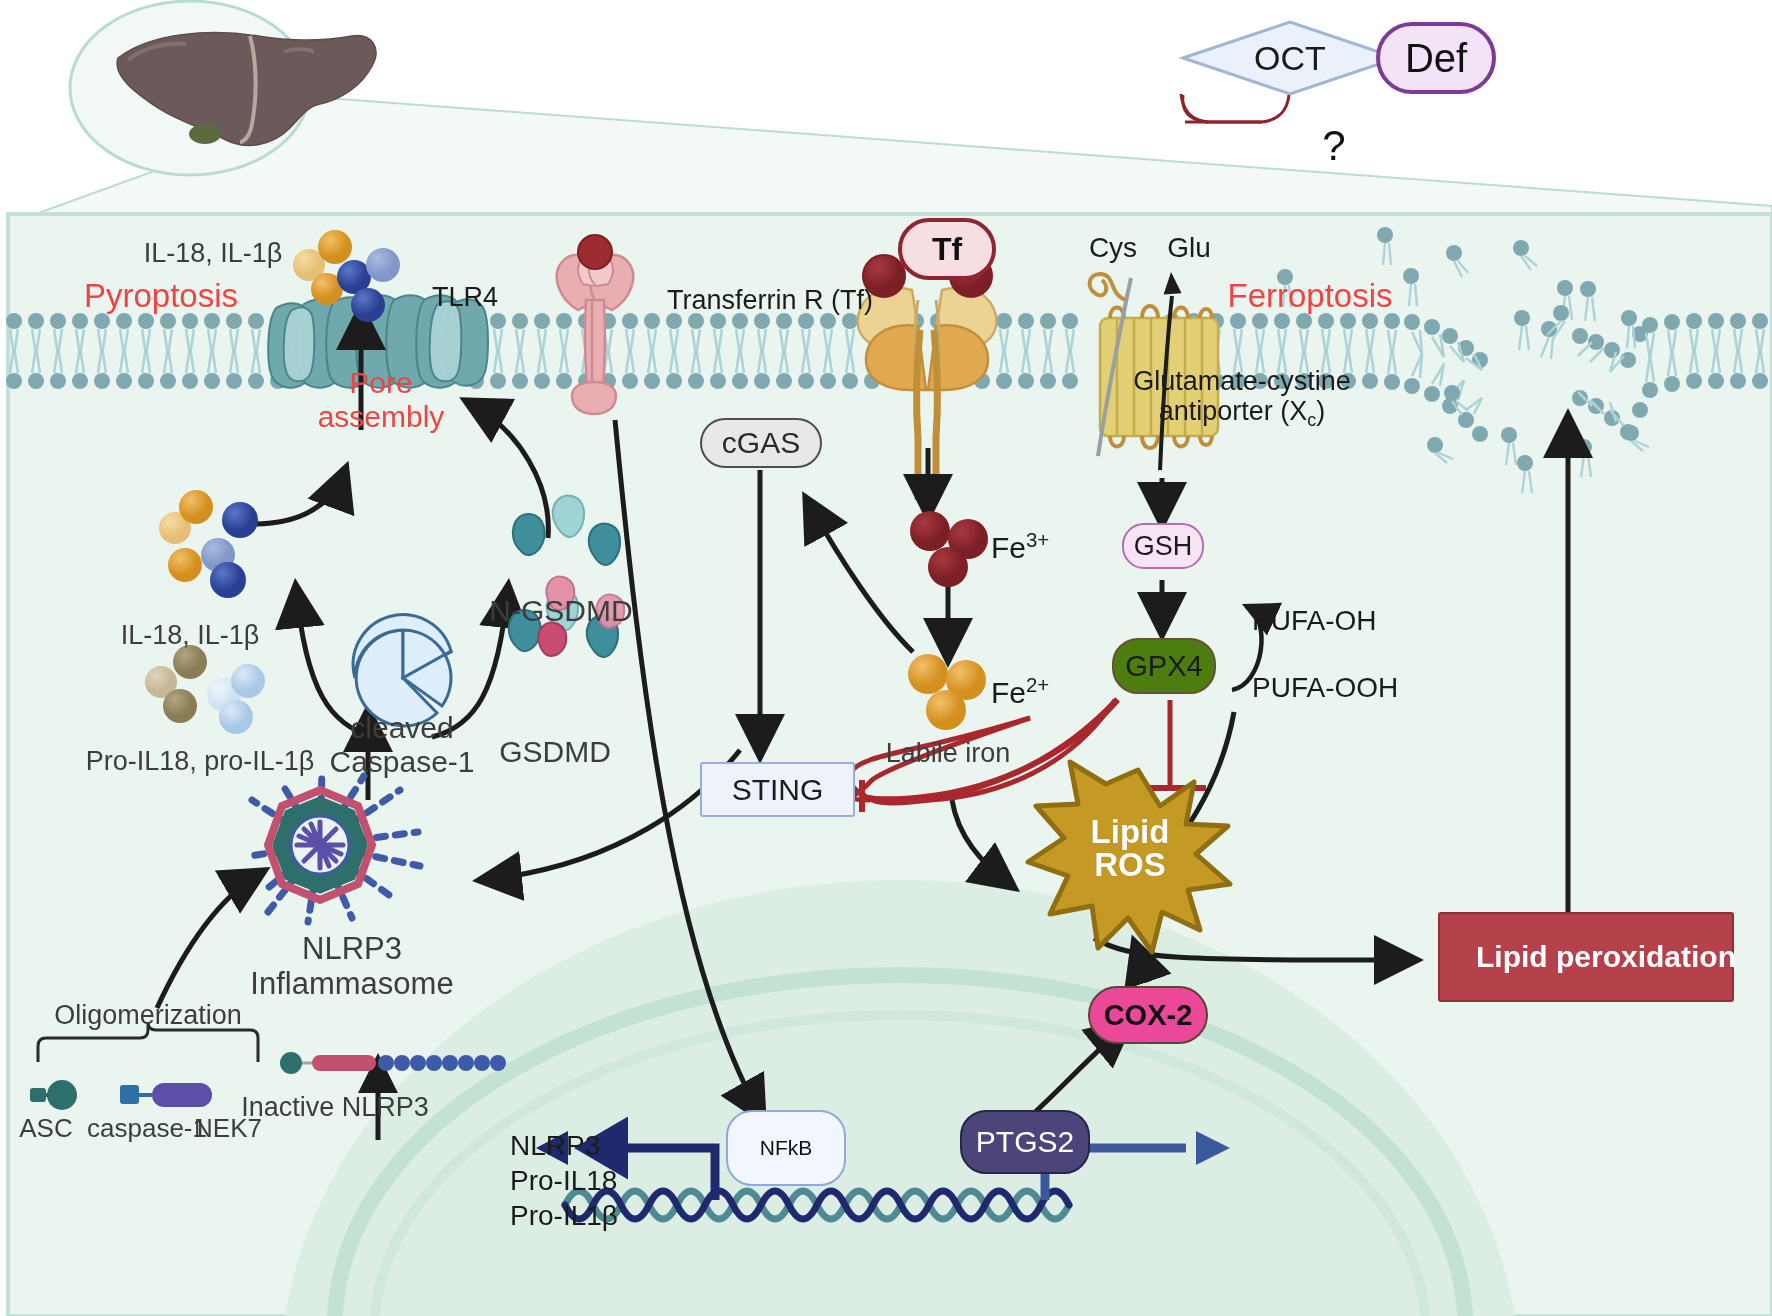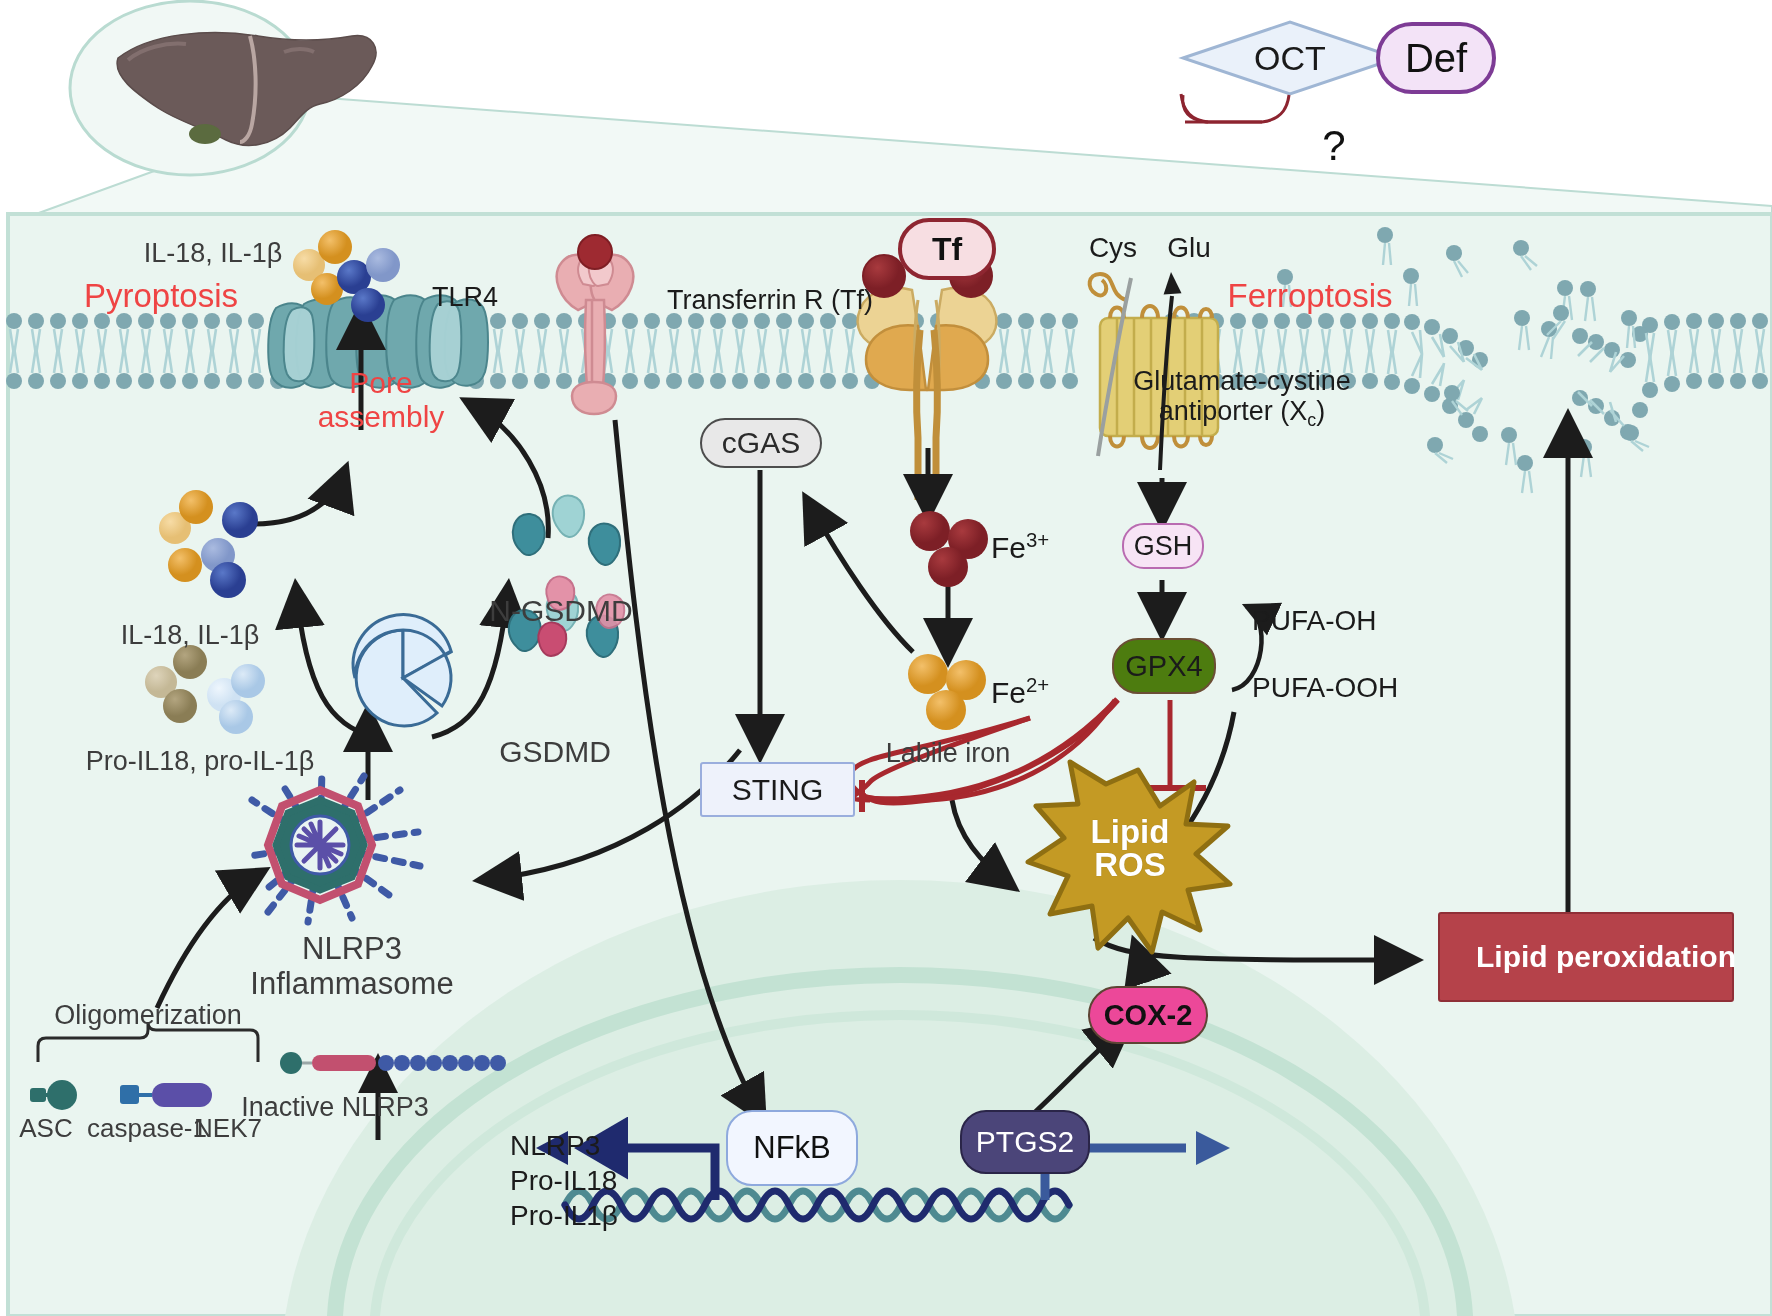--- a/index.html
+++ b/index.html
@@ -701,20 +701,24 @@
     </div>
   </div>
 
   <div class="lbl ctr" style="left:213px;top:238px;font-size:27px;">IL-18, IL-1β</div>
   <div class="lbl ctr bold" style="left:381px;top:366px;font-size:30px;text-align:center;">
     <div>Pore</div>
     <div>assembly</div>
   </div>
   <div class="lbl ctr" style="left:190px;top:620px;font-size:27px;">IL-18, IL-1β</div>
   <div class="lbl ctr" style="left:200px;top:746px;font-size:27px;">Pro-IL18, pro-IL-1β</div>
+  <div class="lbl ctr" style="left:402px;top:711px;font-size:30px;text-align:center;">
+    <div>cleaved</div>
+    <div>Caspase-1</div>
+  </div>
   <div class="lbl ctr" style="left:561px;top:594px;font-size:30px;">N-GSDMD</div>
   <div class="lbl ctr" style="left:555px;top:735px;font-size:30px;">GSDMD</div>
   <div class="lbl ctr" style="left:352px;top:932px;font-size:31px;text-align:center;">
     <div>NLRP3</div>
     <div>Inflammasome</div>
   </div>
   <div class="lbl ctr" style="left:148px;top:1000px;font-size:27px;">Oligomerization</div>
   <div class="lbl ctr" style="left:46px;top:1114px;font-size:26px;">ASC</div>
   <div class="lbl ctr" style="left:147px;top:1114px;font-size:26px;">caspase-1</div>
   <div class="lbl ctr" style="left:228px;top:1114px;font-size:26px;">NEK7</div>
@@ -751,20 +755,20 @@
   </div>
   <div class="node n-lipidperox" style="left:1438px;top:912px;width:296px;height:90px;font-size:30px;padding-left:40px;">
     <span>Lipid peroxidation</span>
   </div>
 
   <div class="lbl" style="left:510px;top:1128px;font-size:28px;color:#1b1b1b;line-height:1.25;">
     <div>NLRP3</div>
     <div>Pro-IL18</div>
     <div>Pro-IL1β</div>
   </div>
-  <div class="node n-nfkb" style="left:726px;top:1110px;width:132px;height:76px;font-size:31px;">
+  <div class="node n-nfkb" style="left:726px;top:1110px;width:120px;height:76px;font-size:21px;">
     <span>NFkB</span>
   </div>
   <div class="node n-ptgs2" style="left:960px;top:1110px;width:130px;height:64px;font-size:30px;">
     <span>PTGS2</span>
   </div>
 
 </div>
 
 </body></html>

